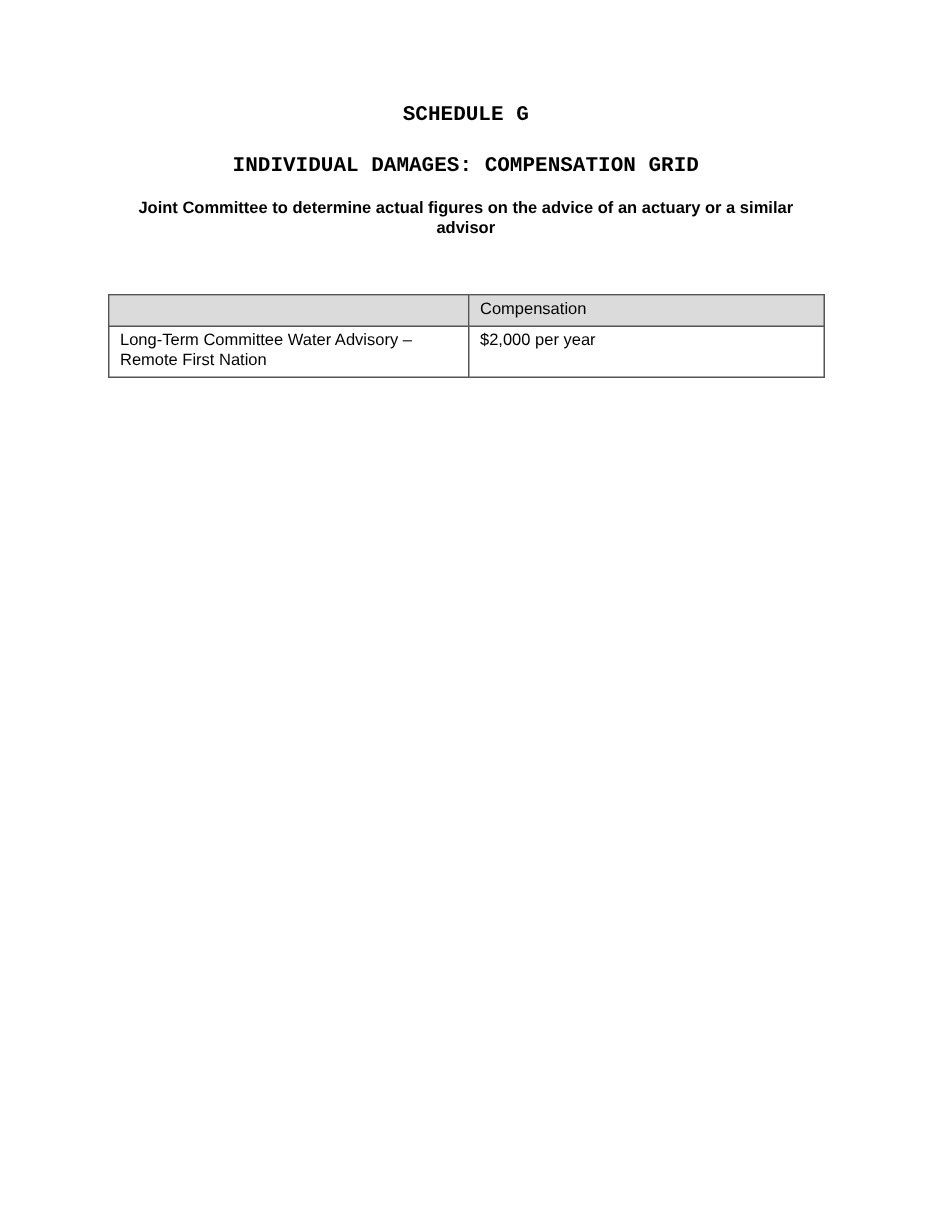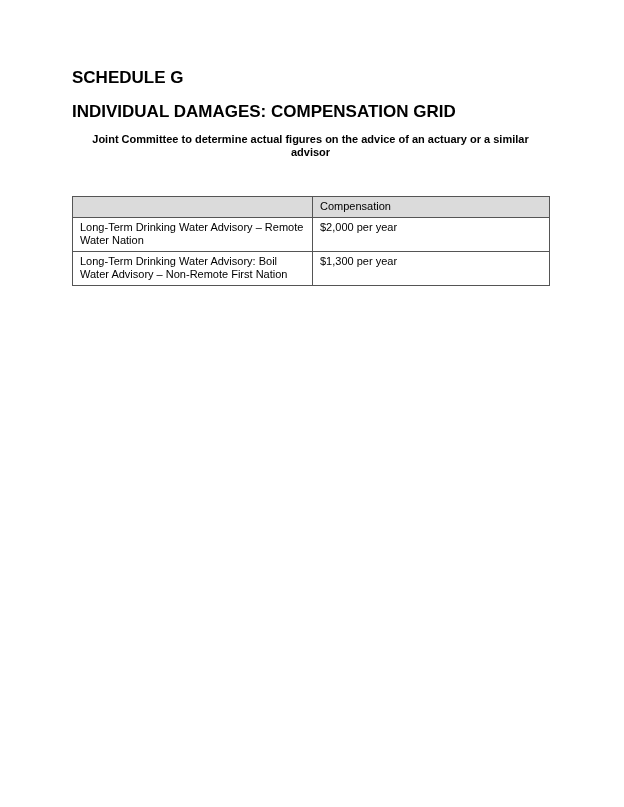--- a/index.html
+++ b/index.html
@@ -16,24 +16,26 @@
   }
   .page {
     box-sizing: border-box;
     width: 624px;
     height: 807px;
     padding: 71px 75px 0 72px;
     background: #ffffff;
   }
   .doc-title,
   .doc-subtitle {
-    font-size: 17px;
+    font-size: 14px;
     line-height: 13px;
     font-weight: bold;
+    text-align: center;
     margin: 0;
+    font-family: Liberation Mono, monospace;
   }
   .doc-subtitle {
     margin-top: 21px;
   }
   .doc-intro {
     font-size: 11px;
     line-height: 13px;
     font-weight: bold;
     text-align: center;
     margin: 15px 0 0 0;
@@ -78,23 +80,19 @@
       <col class="col-compensation">
     </colgroup>
     <thead>
       <tr>
         <th style="background: rgb(219, 219, 219);"></th>
         <th style="background: rgb(219, 219, 219);">Compensation</th>
       </tr>
     </thead>
     <tbody>
       <tr>
-        <td>Long-Term Drinking Water Advisory – Remote Water Nation</td>
+        <td>Long-Term Committee Water Advisory – Remote First Nation</td>
         <td>$2,000 per year</td>
-      </tr>
-      <tr>
-        <td>Long-Term Drinking Water Advisory: Boil Water Advisory – Non-Remote First Nation</td>
-        <td>$1,300 per year</td>
       </tr>
     </tbody>
   </table>
 
 </div>
 
 </body></html>

